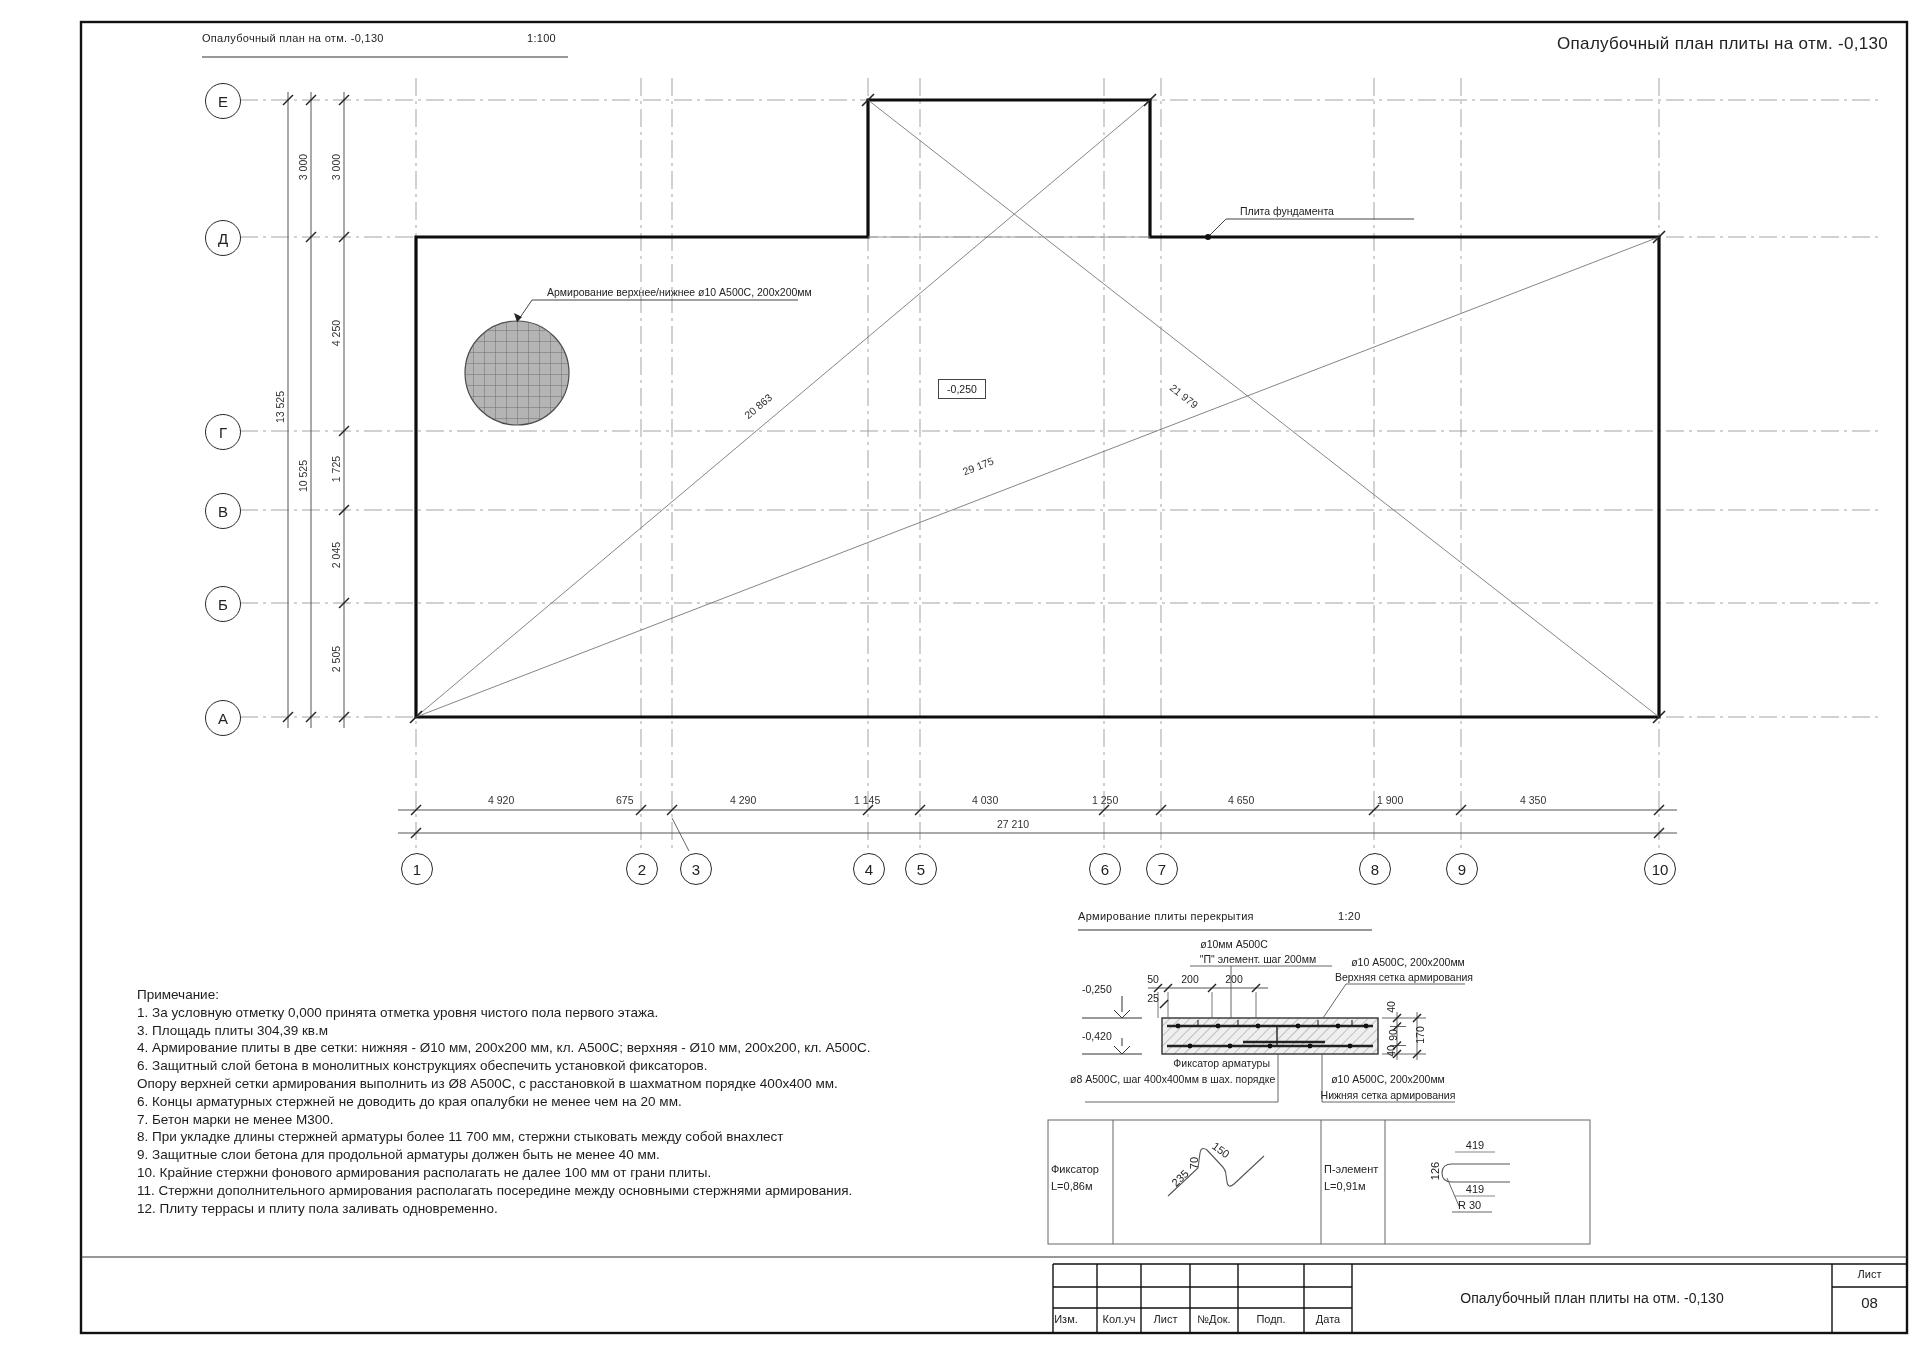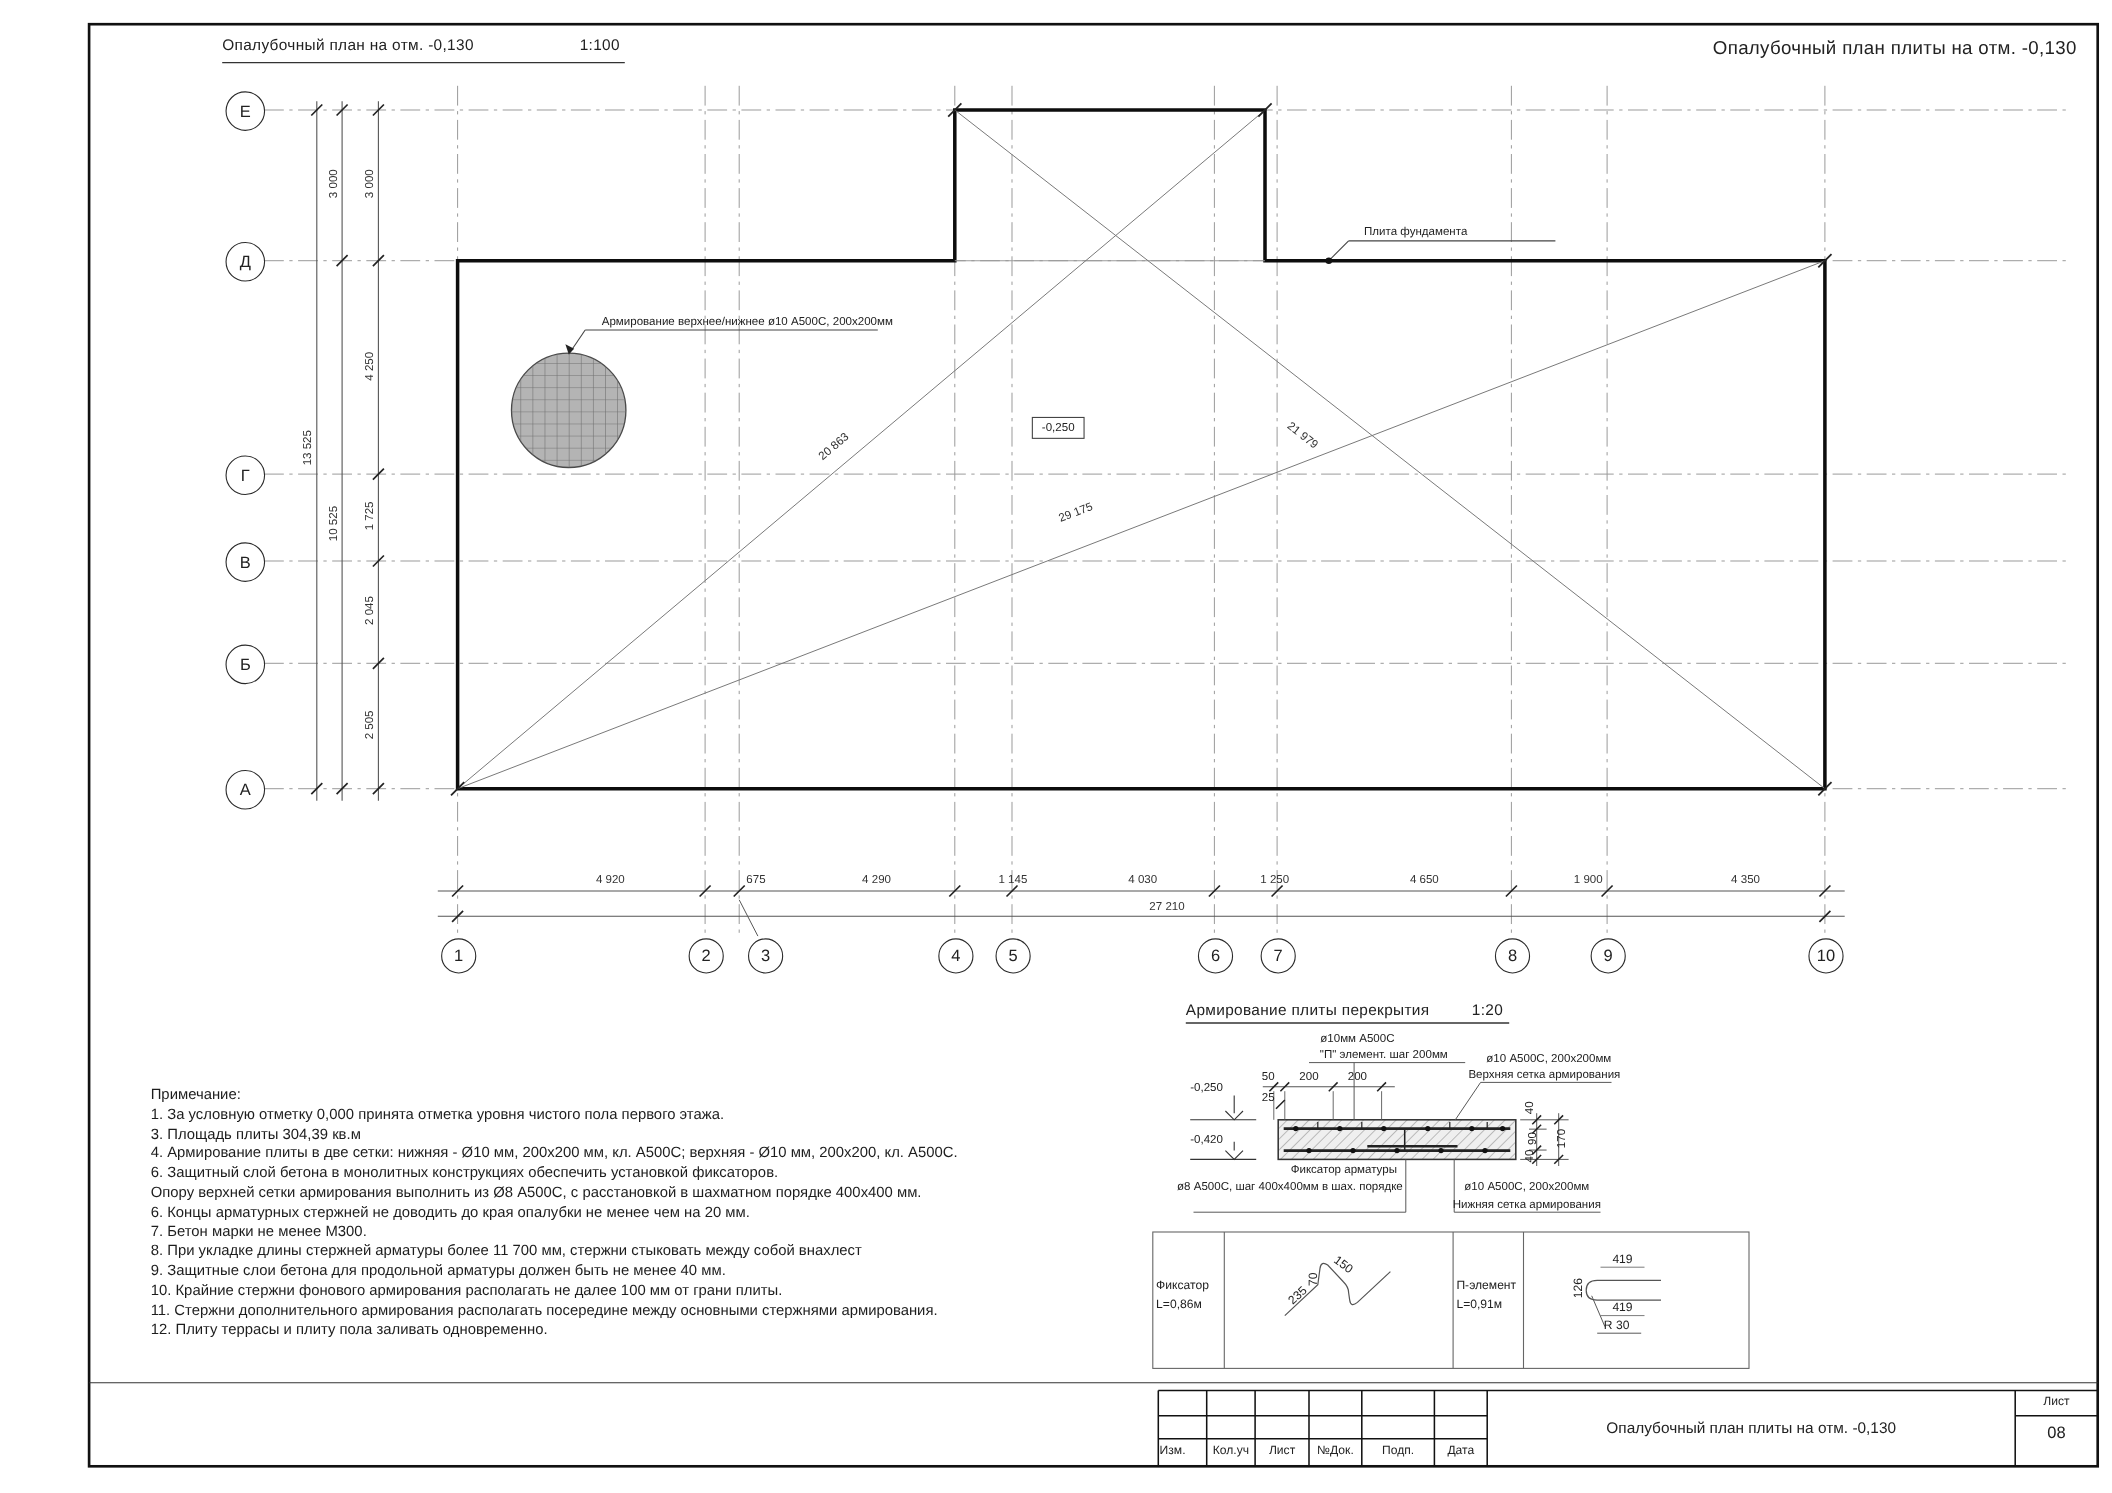--- a/index.html
+++ b/index.html
@@ -1,23 +1,23 @@
 <!DOCTYPE html>
 <html><head>
 <meta charset="utf-8">
 <style>
   html,body{margin:0;padding:0;background:#fff;}
   #sheet{position:relative;width:1920px;height:1357px;background:#fff;overflow:hidden;
          font-family:"Liberation Sans",sans-serif;color:#222;}
   svg{position:absolute;left:0;top:0;}
   .t{position:absolute;white-space:nowrap;color:#222;}
-  .title{font-size:14px;letter-spacing:.3px;}
+  .title{font-size:11px;letter-spacing:.3px;}
   .big-title{font-size:17px;letter-spacing:.3px;}
   .dim{font-size:10.5px;color:#333;}
-  .hlab{width:80px;text-align:right;}
+  .hlab{width:80px;text-align:left;}
   .vlab{width:62px;text-align:center;transform:rotate(-90deg);}
   .axl{font-size:15px;}
   .axis-circle{position:absolute;border:1.4px solid #2a2a2a;border-radius:50%;
                display:flex;align-items:center;justify-content:center;background:#fff;}
   .row-circle{width:34px;height:34px;}
   .col-circle{width:30px;height:30px;}
   .note{font-size:13.5px;line-height:17.8px;color:#1d1d1d;}
   .small{font-size:10.5px;}
   .lvl-box{position:absolute;border:1px solid #444;font-size:10.5px;display:flex;
            align-items:center;justify-content:center;background:#fff;}

